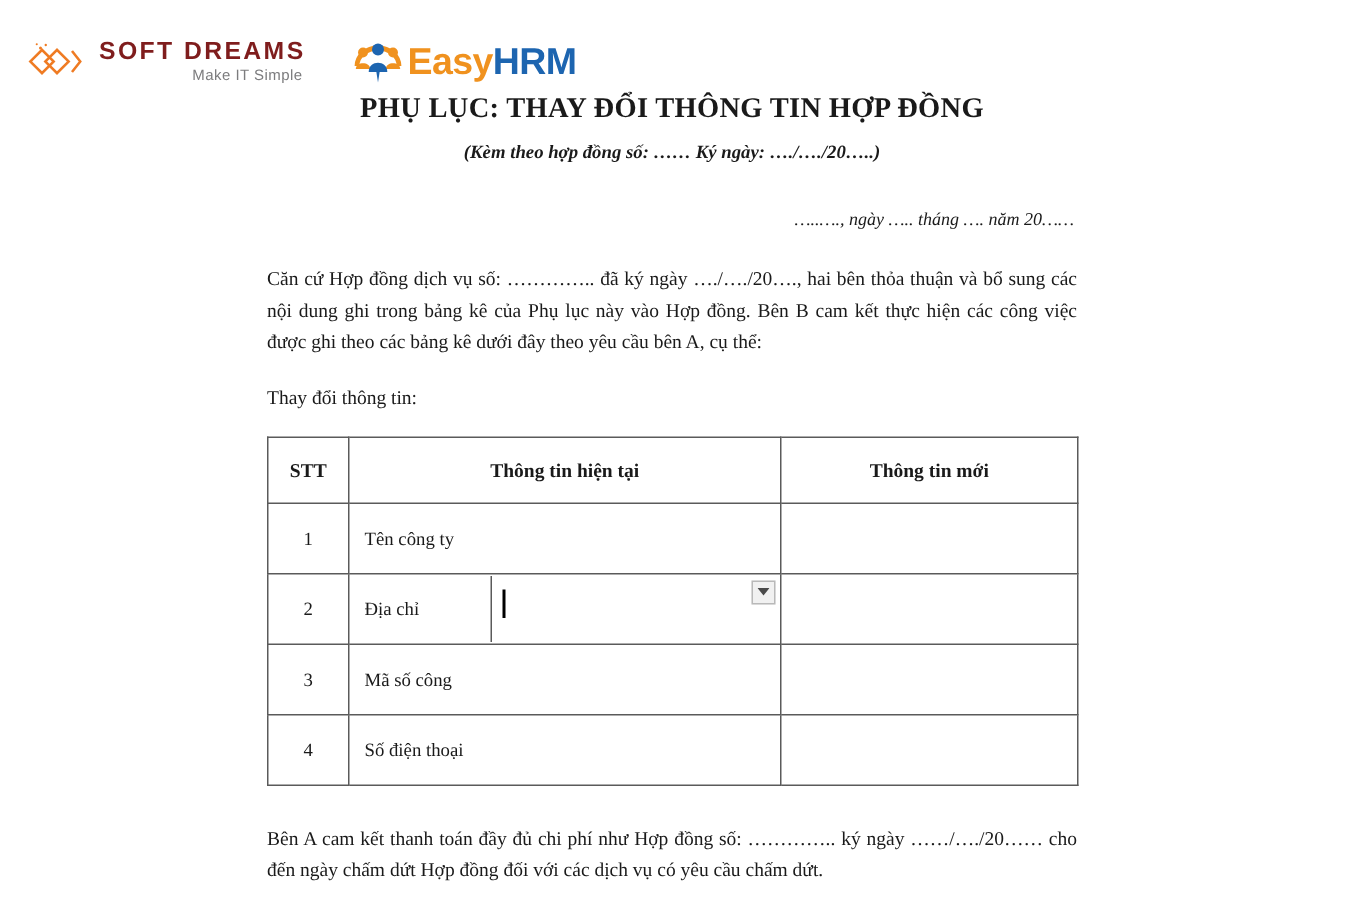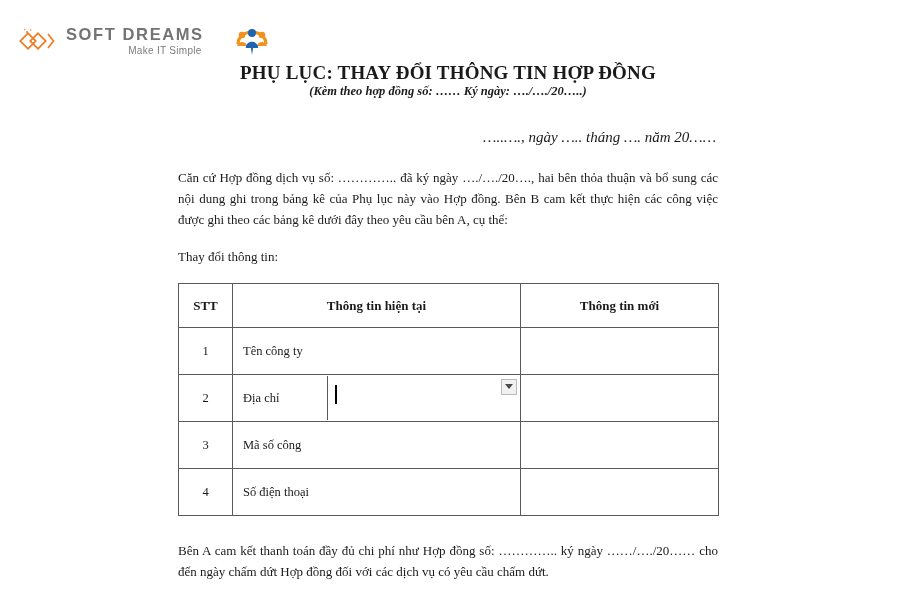--- a/index.html
+++ b/index.html
@@ -46,21 +46,21 @@
     line-height: 1;
   }
   .sd-wordmark {
     font-family: "Liberation Sans", sans-serif;
     font-size: 16.5px;
     font-weight: bold;
     letter-spacing: 1.6px;
     color: #58585a;
     white-space: nowrap;
   }
-  .sd-wordmark .cap { color: #737373; }
+  .sd-wordmark .cap { color: #7f1d1d; }
   .sd-tagline {
     font-family: "Liberation Sans", sans-serif;
     font-size: 10px;
     color: #7c7c7e;
     letter-spacing: .3px;
     margin-top: 4px;
     margin-right: 2px;
   }
 
   .logo-easyhrm {
@@ -98,24 +98,25 @@
     font-weight: bold;
     letter-spacing: .2px;
     margin-top: 62px;
     white-space: nowrap;
   }
   .doc-subtitle {
     text-align: center;
     font-size: 12.5px;
     font-style: italic;
     font-weight: bold;
+    margin-top: 10px;
   }
   .date-line {
     text-align: right;
-    font-size: 15px;
+    font-size: 12px;
     font-style: italic;
     margin-top: 30px;
     padding-right: 2px;
   }
   .para {
     font-size: 13px;
     line-height: 1.62;
     text-align: justify;
     margin-top: 16px;
   }
@@ -207,20 +208,21 @@
     <svg class="hrm-mark" viewBox="0 0 36 30">
       <path d="M4 18 A14 12 0 0 1 32 18" fill="none" stroke="#f0921f" stroke-width="3.2"></path>
       <circle cx="8" cy="9" r="3.3" fill="#f0921f"></circle>
       <path d="M3.2 20 C3.2 14.8 12.8 14.8 12.8 20 Z" fill="#f0921f"></path>
       <circle cx="28" cy="9" r="3.3" fill="#f0921f"></circle>
       <path d="M23.2 20 C23.2 14.8 32.8 14.8 32.8 20 Z" fill="#f0921f"></path>
       <circle cx="18" cy="7" r="4" fill="#1d65b0"></circle>
       <path d="M11.8 22 C11.8 13.8 24.2 13.8 24.2 22 Z" fill="#1d65b0"></path>
       <path d="M16.6 20 L19.4 20 L18 29 Z" fill="#1d65b0"></path>
     </svg>
+    <div class="hrm-wordmark"><span class="hrm-easy">Easy</span><span class="hrm-hrm">HRM</span></div>
   </div>
 
 </div>
 
 <div class="doc">
 
   <div class="doc-title">PHỤ LỤC: THAY ĐỔI THÔNG TIN HỢP ĐỒNG</div>
   <div class="doc-subtitle">(Kèm theo hợp đồng số: ……  Ký ngày: …./…./20…..)</div>
 
   <div class="date-line">…..…., ngày ….. tháng …. năm 20……</div>

